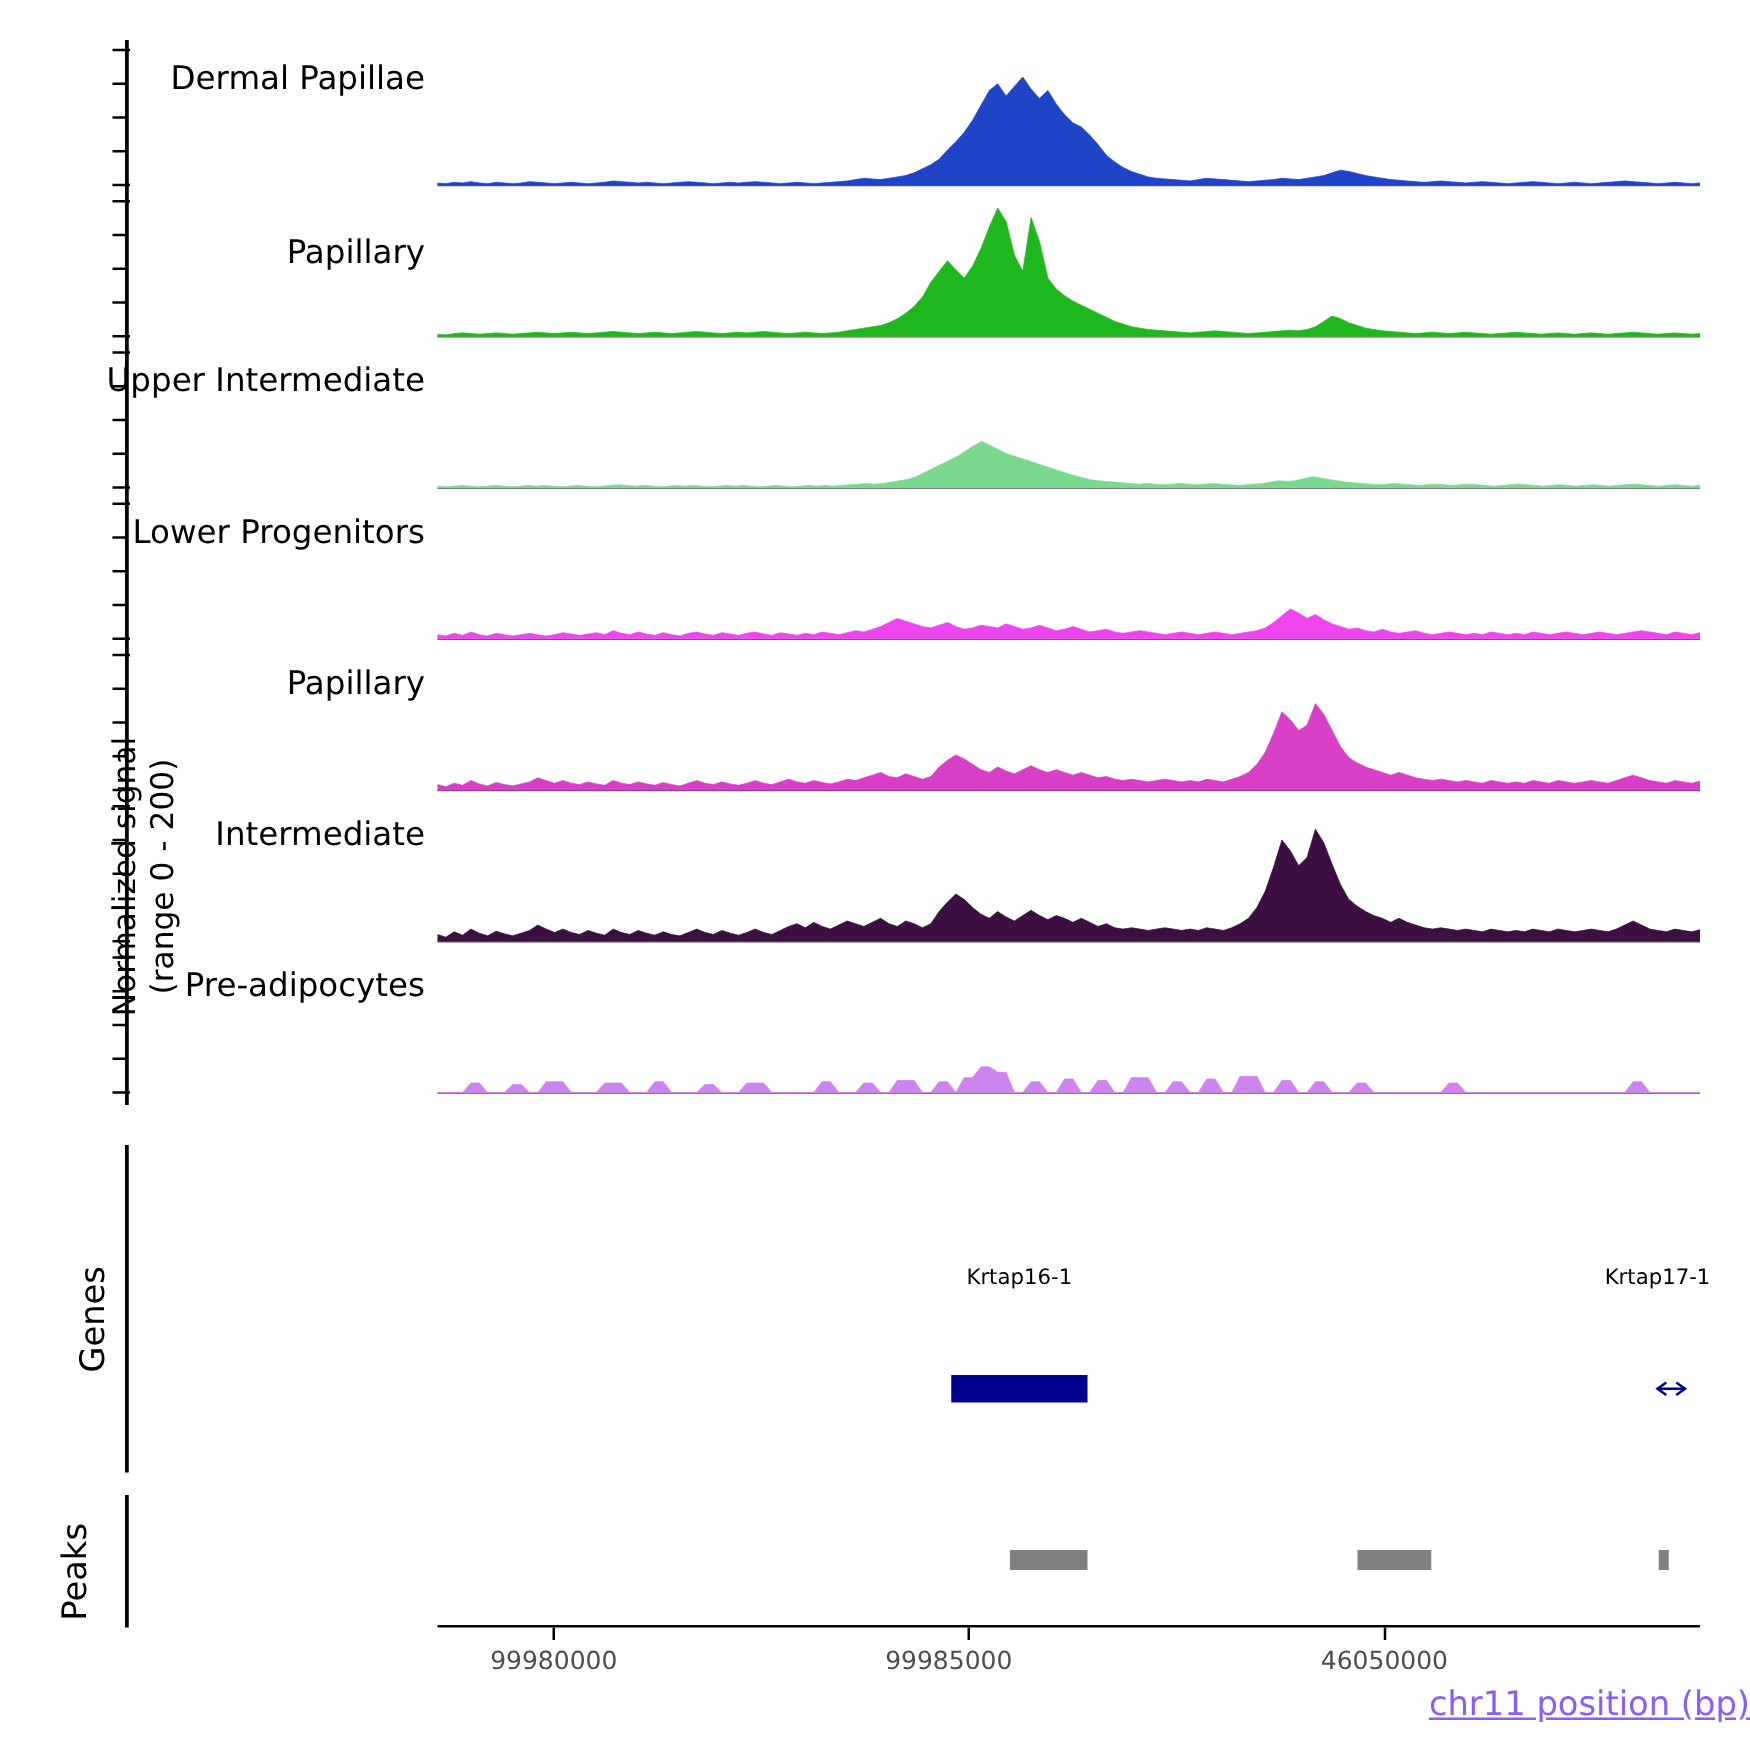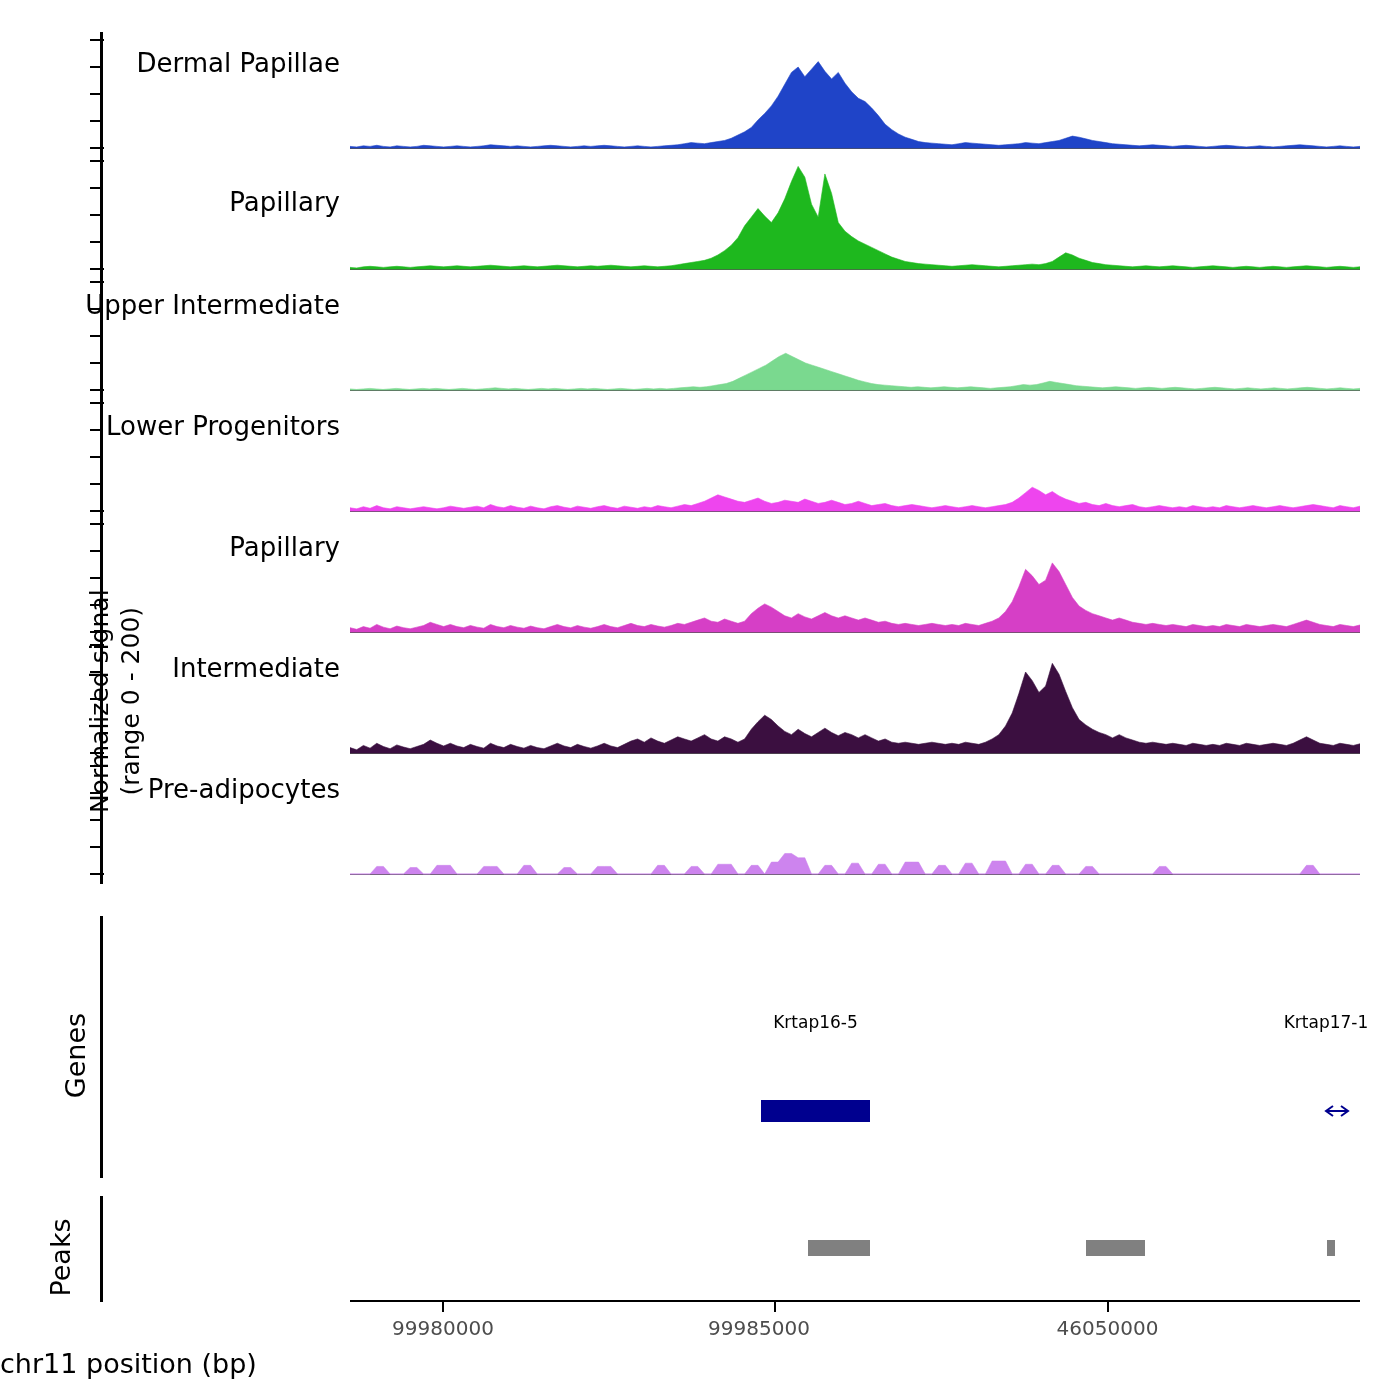--- a/index.html
+++ b/index.html
@@ -85,23 +85,24 @@
   .xtick-label {
     position: absolute;
     font-size: 20px;
     color: #4d4d4d;
     transform: translateX(-50%);
     white-space: nowrap;
   }
   .xaxis-title {
     position: absolute;
     width: 100%;
-    text-align: left;
+    text-align: right;
     font-size: 27px;
-    color: #000000;
+    color: #8b5cf6;
+    text-decoration: underline;
   }
   .side-title {
     position: absolute;
     font-size: 27px;
     color: #000;
     transform-origin: center center;
     white-space: nowrap;
   }
 </style>
 </head>
@@ -189,21 +190,21 @@
         <polygon points="0,108 0.00,102.60 6.69,104.76 13.38,100.44 20.07,103.14 26.75,98.28 33.44,101.52 40.13,103.68 46.82,99.90 53.51,102.06 60.20,103.68 66.89,101.52 73.58,99.36 80.26,95.04 86.95,98.28 93.64,100.98 100.33,98.28 107.02,100.98 113.71,102.60 120.40,99.36 127.09,101.52 133.77,103.14 140.46,98.28 147.15,100.98 153.84,102.60 160.53,99.36 167.22,101.52 173.91,103.14 180.60,100.44 187.28,102.60 193.97,103.68 200.66,100.98 207.35,98.28 214.04,100.98 220.73,102.60 227.42,99.36 234.11,101.52 240.79,103.14 247.48,100.98 254.17,98.28 260.86,100.98 267.55,102.60 274.24,99.36 280.93,96.12 287.62,93.96 294.30,97.20 300.99,92.88 307.68,96.12 314.37,98.28 321.06,95.04 327.75,91.80 334.44,93.96 341.13,96.12 347.81,92.88 354.50,89.64 361.19,93.96 367.88,96.12 374.57,91.80 381.26,93.96 387.95,97.20 394.64,93.96 401.32,84.24 408.01,76.68 414.70,70.20 421.39,74.52 428.08,81.00 434.77,86.40 441.46,89.64 448.15,84.24 454.83,88.56 461.52,91.80 468.21,87.48 474.90,83.16 481.59,87.48 488.28,90.72 494.97,87.48 501.66,89.64 508.34,92.88 515.03,89.64 521.72,92.88 528.41,96.12 535.10,93.96 541.79,97.20 548.48,98.28 555.17,97.20 561.85,98.28 568.54,99.36 575.23,98.28 581.92,97.20 588.61,98.28 595.30,99.36 601.99,98.28 608.68,99.36 615.36,97.20 622.05,98.28 628.74,99.36 635.43,97.20 642.12,93.96 648.81,89.64 655.50,81.00 662.19,68.04 668.87,48.60 675.56,27.00 682.25,35.64 688.94,47.52 695.63,41.04 702.32,18.36 709.01,29.16 715.70,46.44 722.38,62.64 729.07,74.52 735.76,79.92 742.45,84.24 749.14,87.48 755.83,89.64 762.52,92.88 769.21,89.64 775.89,92.88 782.58,95.04 789.27,97.20 795.96,98.28 802.65,97.20 809.34,98.28 816.03,99.36 822.72,98.28 829.40,99.36 836.09,100.44 842.78,98.28 849.47,99.36 856.16,100.44 862.85,99.36 869.54,100.44 876.23,98.28 882.91,99.36 889.60,100.44 896.29,98.28 902.98,99.36 909.67,100.44 916.36,99.36 923.05,98.28 929.74,99.36 936.42,100.44 943.11,98.28 949.80,95.04 956.49,91.80 963.18,95.04 969.87,98.28 976.56,99.36 983.25,100.44 989.93,98.28 996.62,99.36 1003.31,100.44 1010.00,98.82 1010,108" fill="#3b0f40" stroke="#3b0f40" stroke-width="0.6"></polygon>
       </svg>
       <div class="track-label" style="top: 774px; left: 340px; transform: translateX(-100%);">Pre-adipocytes</div>
       <div class="track-baseline" style="left: 350px; top: 874px; width: 1010px;"></div>
       <svg width="1010" height="110" class="track-svg" style="left: 350px; top: 766px;">
         <polygon points="0,108 0.00,108.00 6.69,108.00 13.38,108.00 20.07,108.00 26.75,100.44 33.44,100.44 40.13,108.00 46.82,108.00 53.51,108.00 60.20,101.52 66.89,101.52 73.58,108.00 80.26,108.00 86.95,99.36 93.64,99.36 100.33,99.36 107.02,108.00 113.71,108.00 120.40,108.00 127.09,108.00 133.77,100.44 140.46,100.44 147.15,100.44 153.84,108.00 160.53,108.00 167.22,108.00 173.91,99.36 180.60,99.36 187.28,108.00 193.97,108.00 200.66,108.00 207.35,108.00 214.04,101.52 220.73,101.52 227.42,108.00 234.11,108.00 240.79,108.00 247.48,100.44 254.17,100.44 260.86,100.44 267.55,108.00 274.24,108.00 280.93,108.00 287.62,108.00 294.30,108.00 300.99,108.00 307.68,99.36 314.37,99.36 321.06,108.00 327.75,108.00 334.44,108.00 341.13,100.44 347.81,100.44 354.50,108.00 361.19,108.00 367.88,98.28 374.57,98.28 381.26,98.28 387.95,108.00 394.64,108.00 401.32,99.36 408.01,99.36 414.70,108.00 421.39,96.12 428.08,96.12 434.77,87.48 441.46,87.48 448.15,91.80 454.83,91.80 461.52,108.00 468.21,108.00 474.90,99.36 481.59,99.36 488.28,108.00 494.97,108.00 501.66,97.20 508.34,97.20 515.03,108.00 521.72,108.00 528.41,98.28 535.10,98.28 541.79,108.00 548.48,108.00 555.17,96.12 561.85,96.12 568.54,96.12 575.23,108.00 581.92,108.00 588.61,99.36 595.30,99.36 601.99,108.00 608.68,108.00 615.36,97.20 622.05,97.20 628.74,108.00 635.43,108.00 642.12,95.04 648.81,95.04 655.50,95.04 662.19,108.00 668.87,108.00 675.56,98.28 682.25,98.28 688.94,108.00 695.63,108.00 702.32,99.36 709.01,99.36 715.70,108.00 722.38,108.00 729.07,108.00 735.76,100.44 742.45,100.44 749.14,108.00 755.83,108.00 762.52,108.00 769.21,108.00 775.89,108.00 782.58,108.00 789.27,108.00 795.96,108.00 802.65,108.00 809.34,100.44 816.03,100.44 822.72,108.00 829.40,108.00 836.09,108.00 842.78,108.00 849.47,108.00 856.16,108.00 862.85,108.00 869.54,108.00 876.23,108.00 882.91,108.00 889.60,108.00 896.29,108.00 902.98,108.00 909.67,108.00 916.36,108.00 923.05,108.00 929.74,108.00 936.42,108.00 943.11,108.00 949.80,108.00 956.49,99.36 963.18,99.36 969.87,108.00 976.56,108.00 983.25,108.00 989.93,108.00 996.62,108.00 1003.31,108.00 1010.00,108.00 1010,108" fill="#cd84ee" stroke="#cd84ee" stroke-width="0.6"></polygon>
       </svg>
     </div>
 
   <div id="genes">
-      <div class="gene-label" style="left: 815.464px; top: 1012px;">Krtap16-5</div>
+      <div class="gene-label" style="left: 815.464px; top: 1012px;">Krtap16-1</div>
       <div class="gene-box" style="left: 760.645px; top: 1100px; width: 109.638px; height: 22px; background: rgb(0, 0, 143);"></div>
       <div class="gene-label" style="left: 1326px; top: 1012px;">Krtap17-1</div>
       <div class="gene-arrow" style="position: absolute; left: 1323.74px; top: 1103px;">
         <svg width="26" height="16" viewBox="0 0 26 16">
           <line x1="2" y1="8" x2="24" y2="8" stroke="#00008f" stroke-width="2"></line>
           <polyline points="9,3 2,8 9,13" fill="none" stroke="#00008f" stroke-width="2"></polyline>
           <polyline points="17,3 24,8 17,13" fill="none" stroke="#00008f" stroke-width="2"></polyline>
         </svg>
       </div>
     </div>

